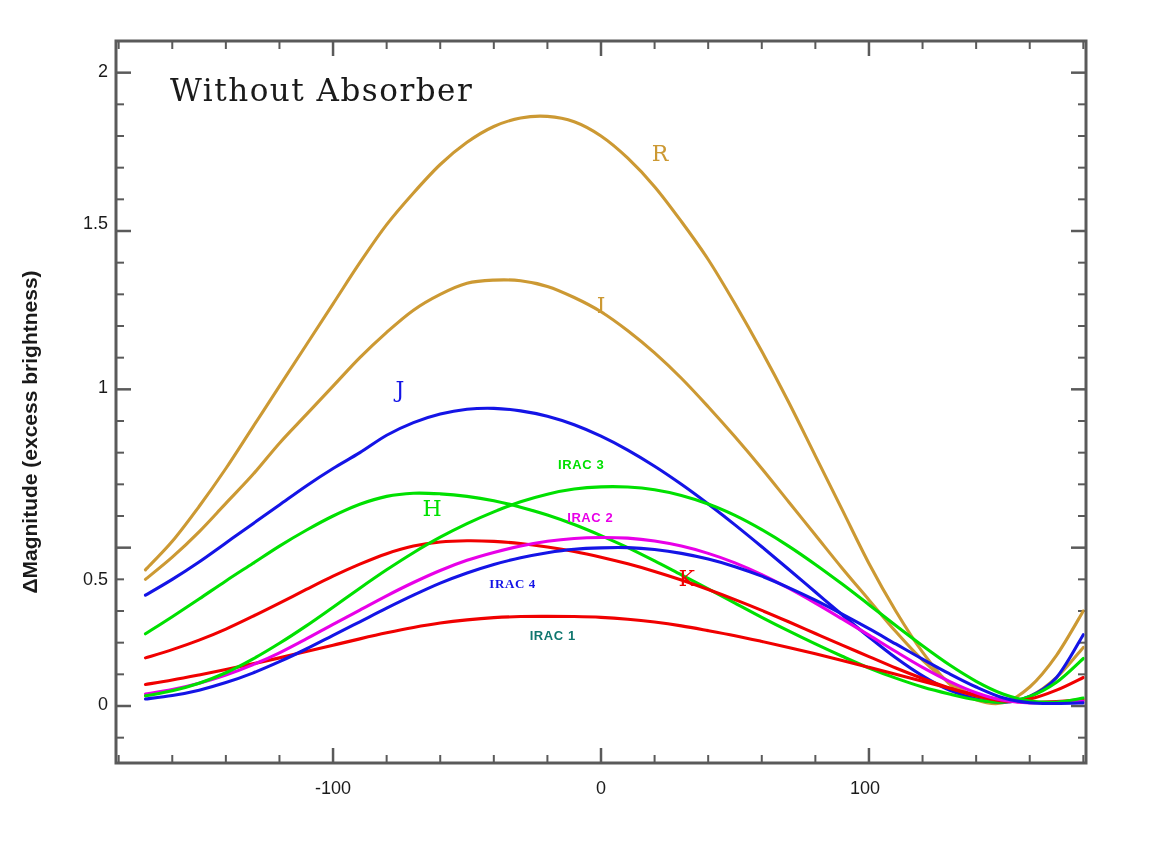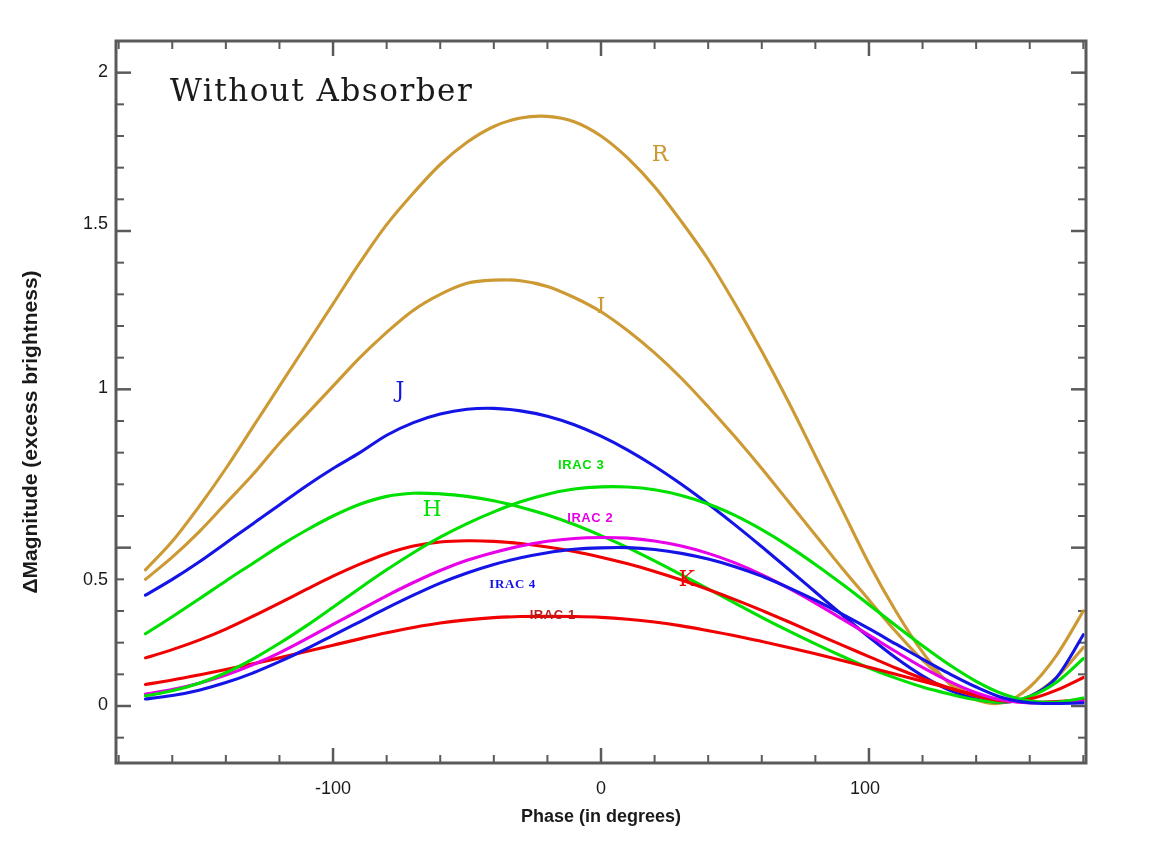--- a/index.html
+++ b/index.html
@@ -123,21 +123,20 @@
       <div class="ytick" style="top: 213px;">1.5</div>
       <div class="ytick" style="top: 60.6667px;">2</div>
     </div>
 
   <div class="xtick-wrap" id="xtick-labels">
       <div class="xtick" style="left: 333.044px; top: 8px;">-100</div>
       <div class="xtick" style="left: 601px; top: 8px;">0</div>
       <div class="xtick" style="left: 865px; top: 8px;">100</div>
     </div>
 
-  <div class="xlabel">Phase (in degrees)</div>
 
   <div class="title">Without Absorber</div>
 
   <svg id="plot-svg" width="1155" height="863" viewBox="0 0 1155 863" style="position:absolute;left:0;top:0;">
       <rect x="116" y="41" width="970" height="722" fill="none" stroke="#5a5a5a" stroke-width="3"></rect>
       <line x1="116" y1="706" x2="131" y2="706" stroke="#5a5a5a" stroke-width="2.5"></line>
       <line x1="1086" y1="706" x2="1071" y2="706" stroke="#5a5a5a" stroke-width="2.5"></line>
       <line x1="116" y1="674.3333333333334" x2="124" y2="674.3333333333334" stroke="#5a5a5a" stroke-width="2"></line>
       <line x1="1086" y1="674.3333333333334" x2="1078" y2="674.3333333333334" stroke="#5a5a5a" stroke-width="2"></line>
       <line x1="116" y1="642.6666666666666" x2="124" y2="642.6666666666666" stroke="#5a5a5a" stroke-width="2"></line>
@@ -237,19 +236,19 @@
         <path d="M 145.48 699.03 C 149.94 698.45, 163.34 697.03, 172.27 695.55 C 181.20 694.07, 190.13 692.33, 199.07 690.17 C 208.00 688.00, 216.93 685.42, 225.86 682.57 C 234.79 679.72, 243.73 676.55, 252.66 673.07 C 261.59 669.58, 270.52 665.68, 279.45 661.67 C 288.38 657.66, 297.32 653.38, 306.25 649.00 C 315.18 644.62, 324.11 639.92, 333.04 635.38 C 341.98 630.84, 350.91 626.31, 359.84 621.77 C 368.77 617.23, 377.70 612.58, 386.64 608.15 C 395.57 603.72, 404.50 599.34, 413.43 595.17 C 422.36 591.00, 431.29 586.83, 440.23 583.13 C 449.16 579.44, 458.09 576.11, 467.02 573.00 C 475.95 569.89, 484.89 566.98, 493.82 564.45 C 502.75 561.92, 511.68 559.75, 520.61 557.80 C 529.55 555.85, 538.48 554.16, 547.41 552.73 C 556.34 551.31, 565.27 550.07, 574.20 549.25 C 583.14 548.43, 592.07 548.09, 601.00 547.83 C 609.93 547.56, 618.86 547.38, 627.80 547.67 C 636.73 547.96, 645.66 548.62, 654.59 549.57 C 663.52 550.52, 672.45 551.78, 681.39 553.37 C 690.32 554.95, 699.25 556.85, 708.18 559.07 C 717.11 561.28, 726.05 563.82, 734.98 566.67 C 743.91 569.52, 752.84 572.68, 761.77 576.17 C 770.71 579.65, 779.64 583.56, 788.57 587.57 C 797.50 591.58, 806.43 595.80, 815.36 600.23 C 824.30 604.67, 833.23 609.42, 842.16 614.17 C 851.09 618.92, 860.02 623.77, 868.96 628.73 C 877.89 633.69, 886.82 638.87, 895.75 643.93 C 904.68 649.00, 913.62 654.17, 922.55 659.13 C 931.48 664.09, 940.41 669.06, 949.34 673.70 C 958.27 678.34, 967.21 682.99, 976.14 687.00 C 985.07 691.01, 994.00 695.13, 1002.93 697.77 C 1011.87 700.41, 1020.80 701.88, 1029.73 702.83 C 1038.66 703.78, 1047.59 703.47, 1056.52 703.47 C 1065.46 703.47, 1078.85 702.94, 1083.32 702.83" fill="none" stroke="#1414e6" stroke-width="3.1" stroke-linecap="round" stroke-linejoin="round"></path>
       </g>
     </svg>
 
   <div id="series-labels" style="position:absolute;left:0;top:0;width:1155px;height:863px;">
       <div class="series-label lab-big" style="left: 659.95px; top: 153.417px; color: rgb(204, 153, 51);">R</div>
       <div class="series-label lab-big" style="left: 601px; top: 305.417px; color: rgb(204, 153, 51);">I</div>
       <div class="series-label lab-big" style="left: 400.033px; top: 389.333px; color: rgb(20, 20, 230);">J</div>
       <div class="series-label lab-big" style="left: 432.188px; top: 508.083px; color: rgb(0, 224, 0);">H</div>
       <div class="series-label lab-big" style="left: 686.746px; top: 577.75px; color: rgb(240, 0, 0);">K</div>
-      <div class="series-label lab-small" style="left: 552.768px; top: 614px; color: #b91c1c;">IRAC 1</div>
+      <div class="series-label lab-small" style="left: 552.768px; top: 635px; color: #0f766e;">IRAC 1</div>
       <div class="series-label lab-small" style="left: 590.282px; top: 516.633px; color: rgb(232, 0, 232); text-align: center;">IRAC 2</div>
       <div class="series-label lab-small" style="left: 574.204px; top: 463.75px; color: rgb(0, 224, 0); padding-left: 14px;">IRAC 3</div>
       <div class="series-label lab-small" style="left: 512.575px; top: 584.083px; color: rgb(20, 20, 230); font-family: Liberation Serif, serif;">IRAC 4</div>
     </div>
 
 </div>
 
 </body></html>

